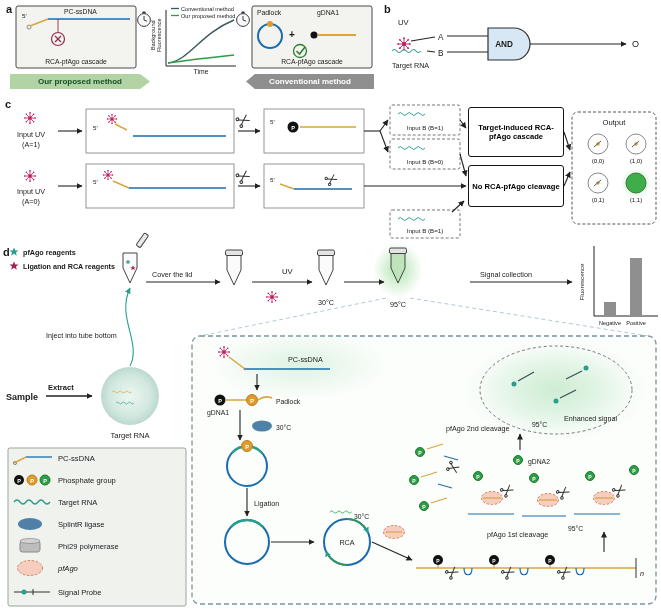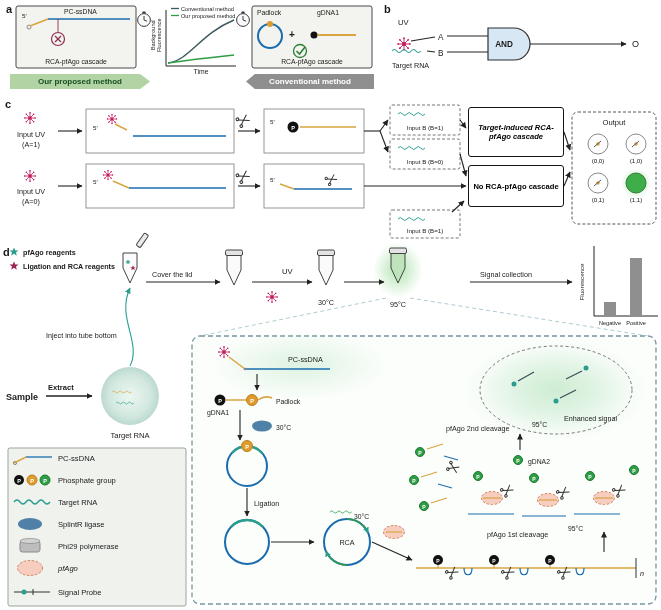--- a/index.html
+++ b/index.html
@@ -16,21 +16,21 @@
           text-align:center;line-height:15px;}
   #banner-left{left:10px;width:140px;background:#b2d4a4;color:#175024;
      clip-path:polygon(0 0,93% 0,100% 50%,93% 100%,0 100%);}
   #banner-right{left:246px;width:128px;background:#8f8f8f;color:#ffffff;
      clip-path:polygon(7% 0,100% 0,100% 100%,7% 100%,0 50%);}
   #ylabel-a{left:132px;top:29px;width:48px;font-size:5.6px;line-height:1.12;
      text-align:center;transform:rotate(-90deg);}
   .boldbox{position:absolute;border:1.5px solid #141414;border-radius:3px;background:#fff;
      display:flex;align-items:center;justify-content:center;text-align:center;
      font-size:7.6px;font-weight:700;padding:1px 3px;box-sizing:border-box;}
-  #cascade-box{left:468px;top:107px;width:96px;height:50px;font-style:italic;}
+  #cascade-box{left:468px;top:107px;width:96px;height:50px;}
   #no-cascade-box{left:468px;top:165px;width:96px;height:42px;}
 </style>
 </head>
 <body>
 
 <div id="fig">
 <svg width="661" height="610" viewBox="0 0 661 610">
 <defs>
   <marker id="ah" markerWidth="7" markerHeight="7" refX="5.5" refY="3" orient="auto" markerUnits="userSpaceOnUse">
           <path d="M0,0 L6,3 L0,6 Z" fill="#222"></path>
@@ -486,14 +486,14 @@
   <text class="s5 w bold mid" x="420" y="454.5">P</text>
   <text class="s5 w bold mid" x="414" y="482.5">P</text>
   <text class="s5 w bold mid" x="424" y="508.5">P</text>
 </g>
 </svg>
 
 <div id="ylabel-a" class="lbl">Background Fluorescence</div>
 <div id="banner-left" class="banner">Our proposed method</div>
 <div id="banner-right" class="banner">Conventional method</div>
 <div id="cascade-box" class="boldbox">Target-induced RCA-pfAgo cascade</div>
-<div id="no-cascade-box" class="boldbox">No RCA-pfAgo cascade</div>
+<div id="no-cascade-box" class="boldbox">No RCA-pfAgo cleavage</div>
 </div>
 
 </body></html>

